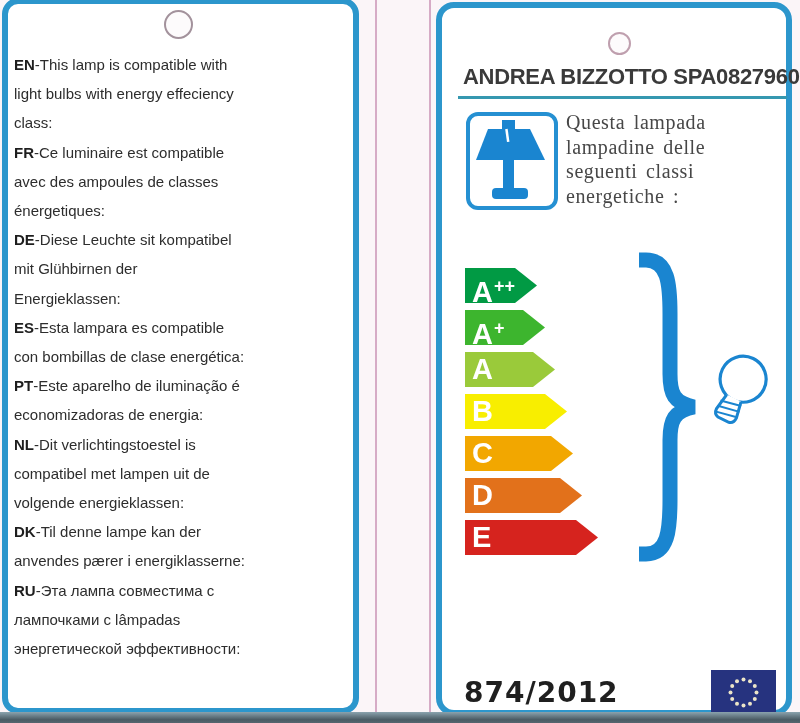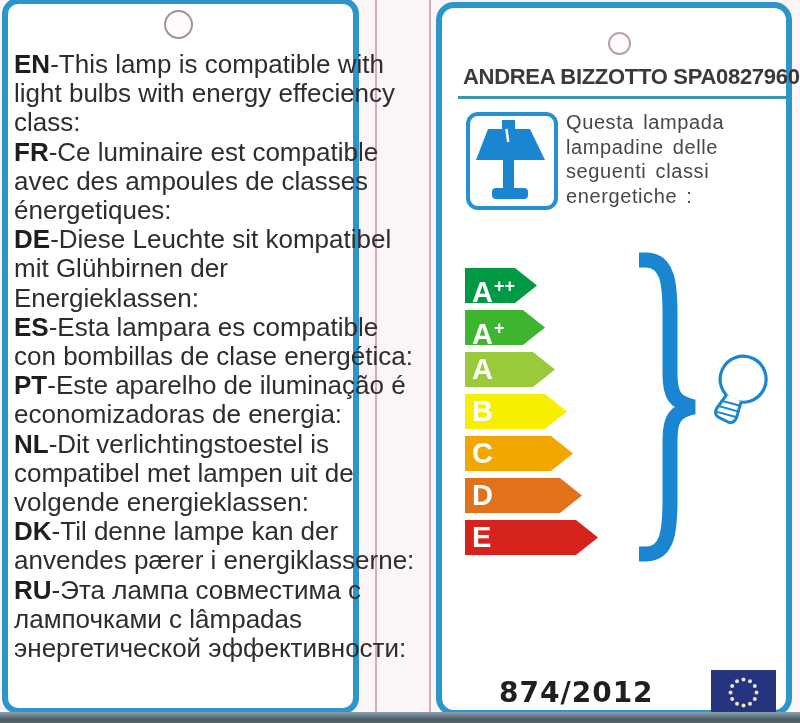--- a/index.html
+++ b/index.html
@@ -17,21 +17,21 @@
   .hole{
     position:absolute;border-radius:50%;background:#fdfbfc;
     box-sizing:border-box;
   }
   #left-hole{left:156px;top:6px;width:29px;height:29px;border:2px solid #a3929c;}
   #right-hole{left:166px;top:24px;width:23px;height:23px;border:2px solid #bf9fae;}
 
   
   #left-text{
     position:absolute;left:6px;top:46px;width:336px;
-    font-size:26px;line-height:29.2px;color:#2d2d2d;
+    font-size:15px;line-height:29.2px;color:#2d2d2d;
   }
   #left-text .tline{white-space:nowrap;}
   #left-text b{font-weight:bold;color:#1e1e1e;}
 
   
   #header-row{
     position:absolute;left:21px;top:56px;width:322px;
     display:flex;justify-content:space-between;align-items:baseline;
     font-weight:bold;font-size:22px;letter-spacing:-0.3px;color:#3a3a3a;
     white-space:nowrap;
@@ -43,21 +43,21 @@
 
   
   #lamp-box{
     position:absolute;left:24px;top:104px;width:92px;height:98px;
     border:4px solid #2590d2;border-radius:12px;box-sizing:border-box;
     background:#fff;
   }
   
   #intro-text{
     position:absolute;left:124px;top:102px;width:226px;
-    font-family:Liberation Sans, sans-serif;
+    font-family:Liberation Serif, serif;
     font-size:20px;line-height:24.6px;color:#474747;
     letter-spacing:0.6px;word-spacing:3px;white-space:nowrap;
   }
 
   
   #energy-arrows{position:absolute;left:23px;top:260px;}
   .arrow{
     height:35px;margin-bottom:7px;position:relative;
     clip-path:polygon(0 0, calc(100% - 22px) 0, 100% 50%, calc(100% - 22px) 100%, 0 100%);
   }
@@ -68,21 +68,21 @@
   .arrow .al sup{font-size:0.62em;position:relative;top:1px;left:1px;}
 
   
   #brace{position:absolute;left:197px;top:244px;}
   #bulb{position:absolute;left:266px;top:344px;transform:rotate(26deg);}
 
   
   #regulation{
     position:absolute;left:22px;top:668px;
     font-family:"DejaVu Sans", sans-serif;
-    font-weight:bold;font-size:28px;color:#1f1f1f;letter-spacing:1px;margin-left:35px;
+    font-weight:bold;font-size:28px;color:#1f1f1f;letter-spacing:1px;
   }
   #eu-flag{position:absolute;left:269px;top:662px;z-index:3;}
 
   
   .divider{
     position:absolute;top:0;width:2px;height:714px;background:#d6abc6;z-index:1;
   }
   #divider-1{left:375px;}
   #divider-2{left:429px;}
   #bottom-shadow{

